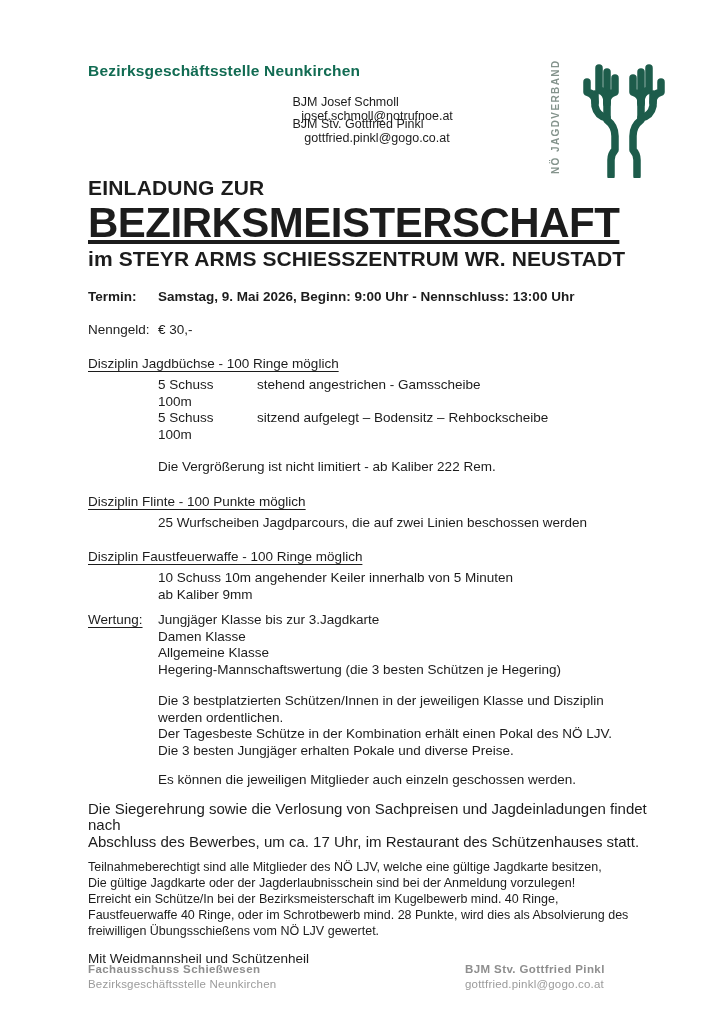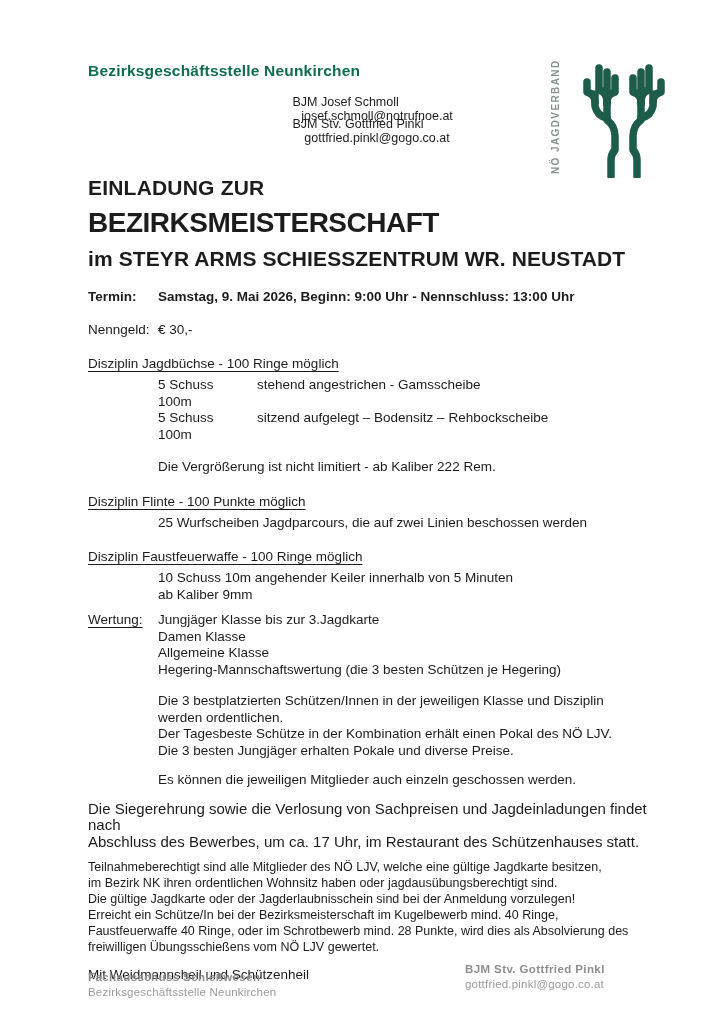--- a/index.html
+++ b/index.html
@@ -56,25 +56,26 @@
   .logo-icon { position: absolute; left: 26px; top: 2px; }
   
   .title-block { margin-top: 36px; }
   .title-pre {
     font-size: 21px;
     font-weight: bold;
     line-height: 25px;
     letter-spacing: 0.2px;
   }
   .title-main {
-    font-size: 28px;
+    font-size: 42px;
     font-weight: bold;
     line-height: 46px;
     letter-spacing: -0.5px;
     white-space: nowrap;
+    text-decoration: underline;
   }
   .title-sub {
     font-size: 21px;
     font-weight: bold;
     line-height: 25px;
     letter-spacing: 0.1px;
   }
   .row { display: flex; }
   .row-label { width: 70px; flex: 0 0 70px; }
   .bold { font-weight: bold; }
@@ -101,21 +102,21 @@
   .closing { margin-top: 12px; font-size: 13.5px; line-height: 16.5px; }
   
   .footer {
     position: absolute;
     left: 88px;
     top: 962px;
     right: 58px;
     font-size: 11.5px;
     line-height: 15px;
   }
-  .footer-col-left { position: absolute; left: 0; top: 8px; }
+  .footer-col-left { position: absolute; left: 0; top: 0; }
   .footer-col-right { position: absolute; left: 377px; top: 0; }
   .footer-title { font-weight: bold; color: #8e8e8e; letter-spacing: 0.4px; }
   .footer-sub { color: #9b9b9b; letter-spacing: 0.2px; }
 </style>
 </head>
 <body>
 
 <div class="page">
 
   <div class="logo">
@@ -213,21 +214,20 @@
 
     <div class="single-note indent">Es können die jeweiligen Mitglieder auch einzeln geschossen werden.</div>
 
     <div class="ceremony">
       <div>Die Siegerehrung sowie die Verlosung von Sachpreisen und Jagdeinladungen findet nach</div>
       <div>Abschluss des Bewerbes, um ca. 17 Uhr, im Restaurant des Schützenhauses statt.</div>
     </div>
 
     <div class="eligibility">
       <div>Teilnahmeberechtigt sind alle Mitglieder des NÖ LJV, welche eine gültige Jagdkarte besitzen,</div>
-      <div>im Bezirk NK ihren ordentlichen Wohnsitz haben oder jagdausübungsberechtigt sind.</div>
       <div>Die gültige Jagdkarte oder der Jagderlaubnisschein sind bei der Anmeldung vorzulegen!</div>
       <div>Erreicht ein Schütze/In bei der Bezirksmeisterschaft im Kugelbewerb mind. 40 Ringe,</div>
       <div>Faustfeuerwaffe 40 Ringe, oder im Schrotbewerb mind. 28 Punkte, wird dies als Absolvierung des</div>
       <div>freiwilligen Übungsschießens vom NÖ LJV gewertet.</div>
     </div>
 
     <div class="closing">Mit Weidmannsheil und Schützenheil</div>
 
   </div>
 

